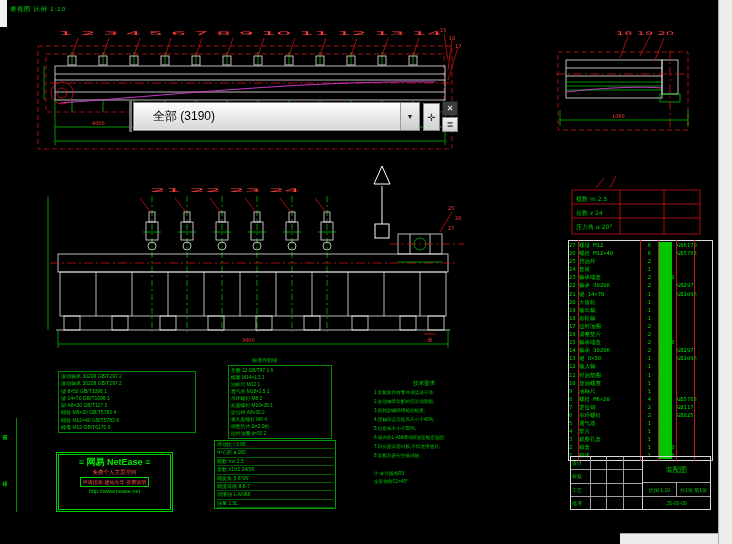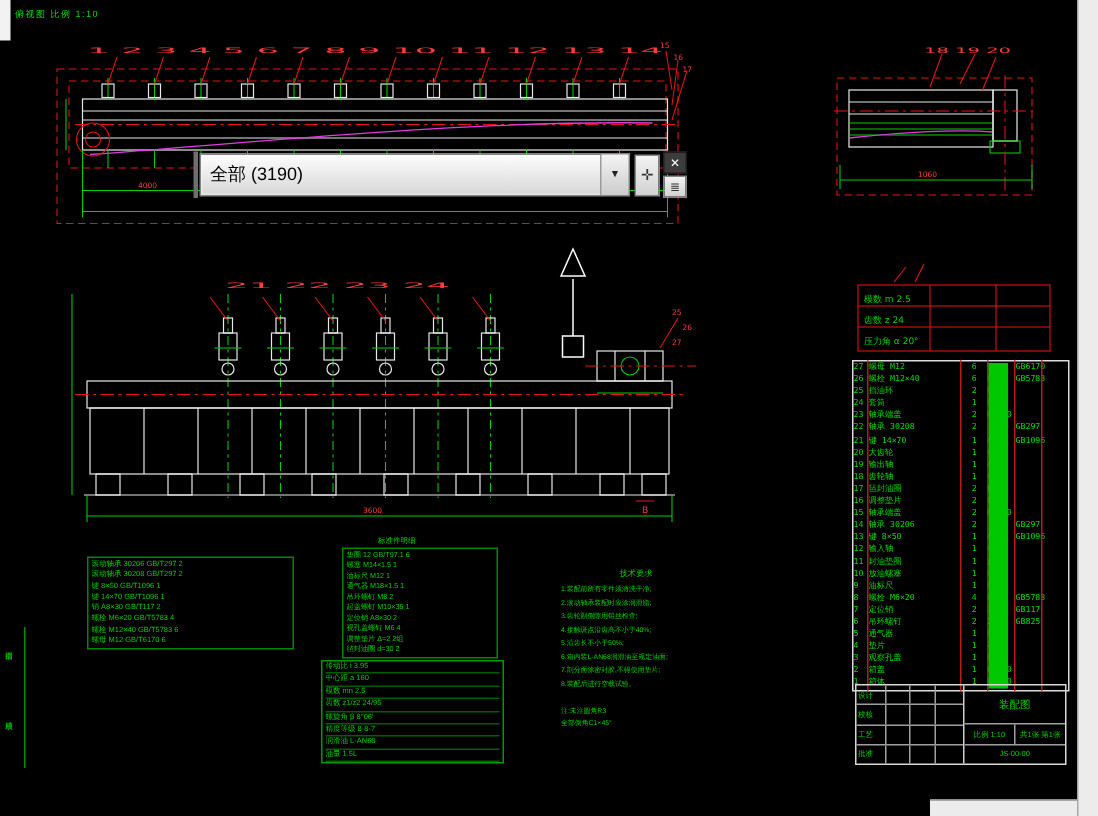--- a/index.html
+++ b/index.html
@@ -9,21 +9,21 @@
   
   .corner-sliver{position:absolute;left:0;top:0;width:7px;height:27px;background:#f2f2f2}
   .vscroll{position:absolute;left:718px;top:0;width:14px;height:544px;background:#ececec;border-left:1px solid #a8a8a8}
   .hstrip{position:absolute;left:620px;top:533px;width:98px;height:11px;background:#ececec;border-top:1px solid #a8a8a8}
 
   .topnote{position:absolute;left:10px;top:5px;font-size:6px;color:#00e000;letter-spacing:1px;white-space:nowrap}
 
   
   .palette-edge{position:absolute;left:129px;top:101px;width:3px;height:31px;background:#6f6f6f}
   .combo{position:absolute;left:133px;top:102px;width:287px;height:29px;background:linear-gradient(#fdfdfd,#d7d7d7);border:1px solid #868686;display:flex;align-items:center;box-shadow:0 0 0 1px rgba(255,255,255,.35) inset}
-  .combo-text{flex:1;padding-left:6px;font-size:12px;color:#000;white-space:nowrap;overflow:hidden}
+  .combo-text{flex:1;padding-left:19px;font-size:12px;color:#000;white-space:nowrap;overflow:hidden}
   .combo-arrow{width:19px;height:100%;border-left:1px solid #9a9a9a;background:linear-gradient(#f4f4f4,#cccccc);display:flex;align-items:center;justify-content:center;font-size:7px;color:#222}
   .btn-pickadd{position:absolute;left:423px;top:103px;width:17px;height:28px;background:linear-gradient(#f2f2f2,#d2d2d2);border:1px solid #868686;display:flex;align-items:center;justify-content:center;font-size:10px;color:#333}
   .btn-close{position:absolute;left:442px;top:101px;width:16px;height:15px;background:#3c3c3c;border:1px solid #1d1d1d;color:#fff;display:flex;align-items:center;justify-content:center;font-size:8px}
   .btn-qsel{position:absolute;left:442px;top:117px;width:16px;height:15px;background:linear-gradient(#f2f2f2,#d2d2d2);border:1px solid #868686;display:flex;align-items:center;justify-content:center;font-size:8px;color:#333}
   .plist{position:absolute;left:568px;top:240px;width:145px;height:221px;border:1px solid #dcdcdc;font-family:"DejaVu Sans Mono",monospace;font-size:5.5px;line-height:8.1px;color:#00dd00;overflow:hidden}
   .pl-row{display:flex;white-space:nowrap}
   .pl-n{width:10px;overflow:hidden}
   .pl-name{width:62px;overflow:hidden}
   .pl-qty{width:17px;overflow:hidden;text-align:center}
   .pl-mat{width:19px;overflow:hidden}
@@ -545,20 +545,28 @@
     <div class="tb-right">
       <div class="tb-name">装配图</div>
       <div class="tb-mid">
         <span>比例 1:10</span>
         <span>共1张 第1张</span>
       </div>
       <div class="tb-no">JS-00-00</div>
     </div>
   </div>
 
+  <div class="nease">
+    <div class="nease-in">
+      <div class="ne-1">≡ 网易 NetEase ≡</div>
+      <div class="ne-2">免费个人主页空间</div>
+      <div class="ne-box">申请指南·建站向导·资费说明</div>
+      <div class="ne-url">http://www.nease.net</div>
+    </div>
+  </div>
   <div class="frame-l"></div>
   <div class="vtext" style="left:2px;top:430px">描图</div>
   <div class="vtext" style="left:2px;top:476px">描校</div>
 
   <div class="corner-sliver"></div>
   <div class="vscroll"></div>
   <div class="hstrip"></div>
 </div>
 
 </body></html>

